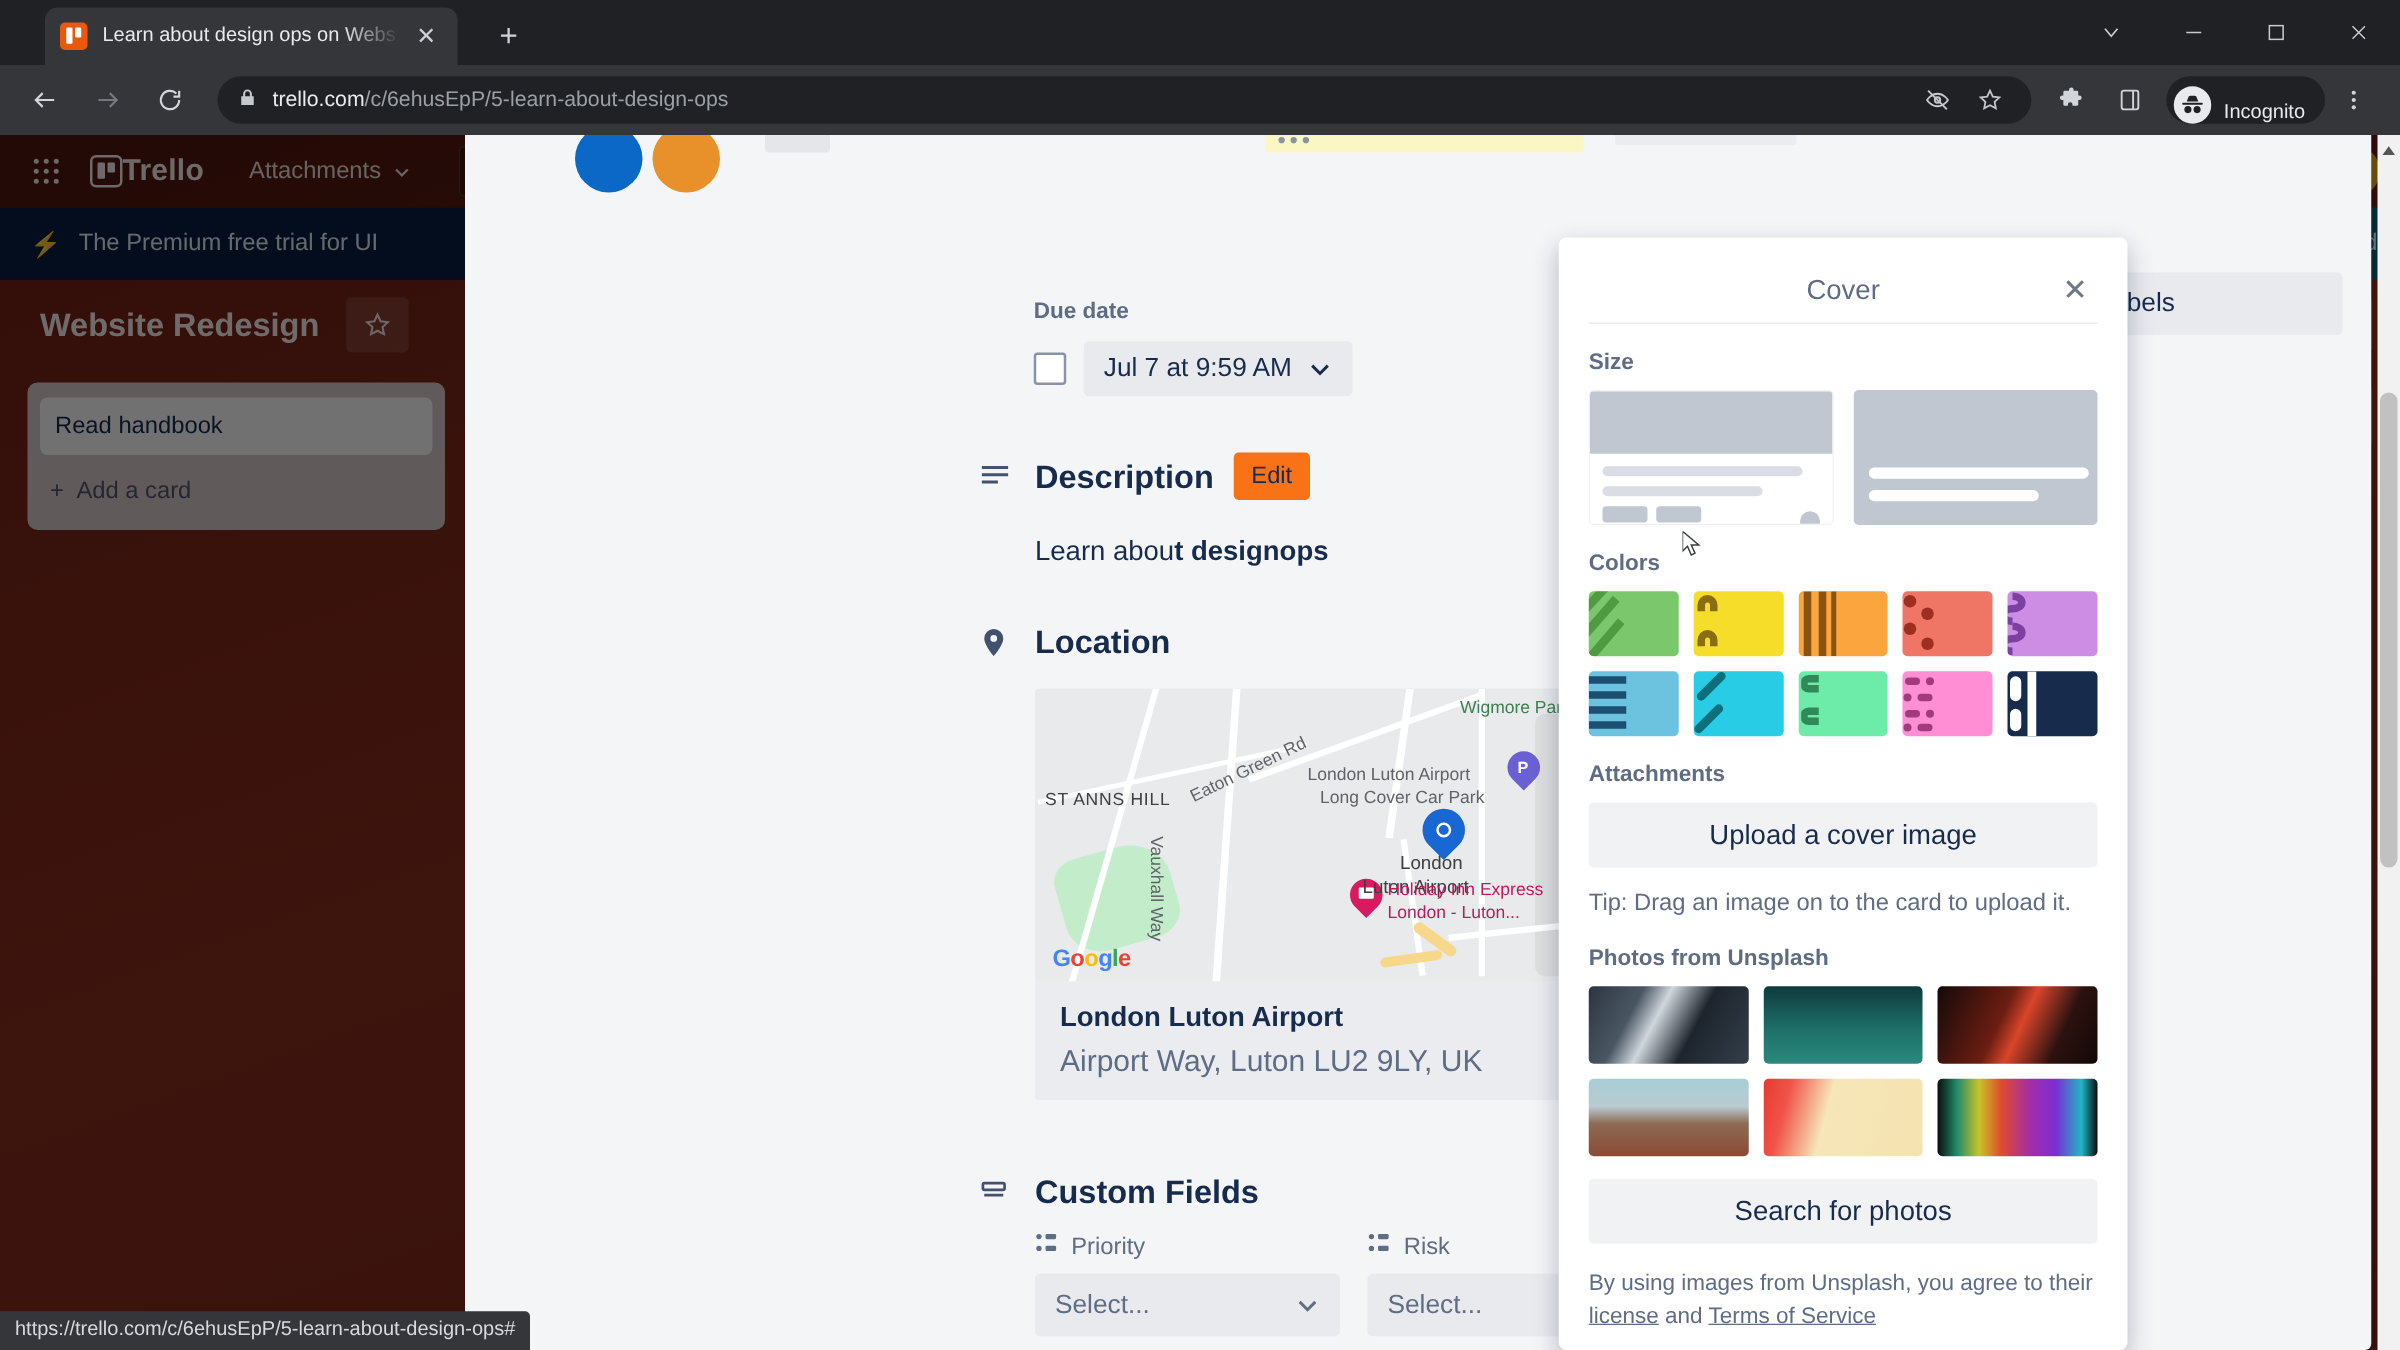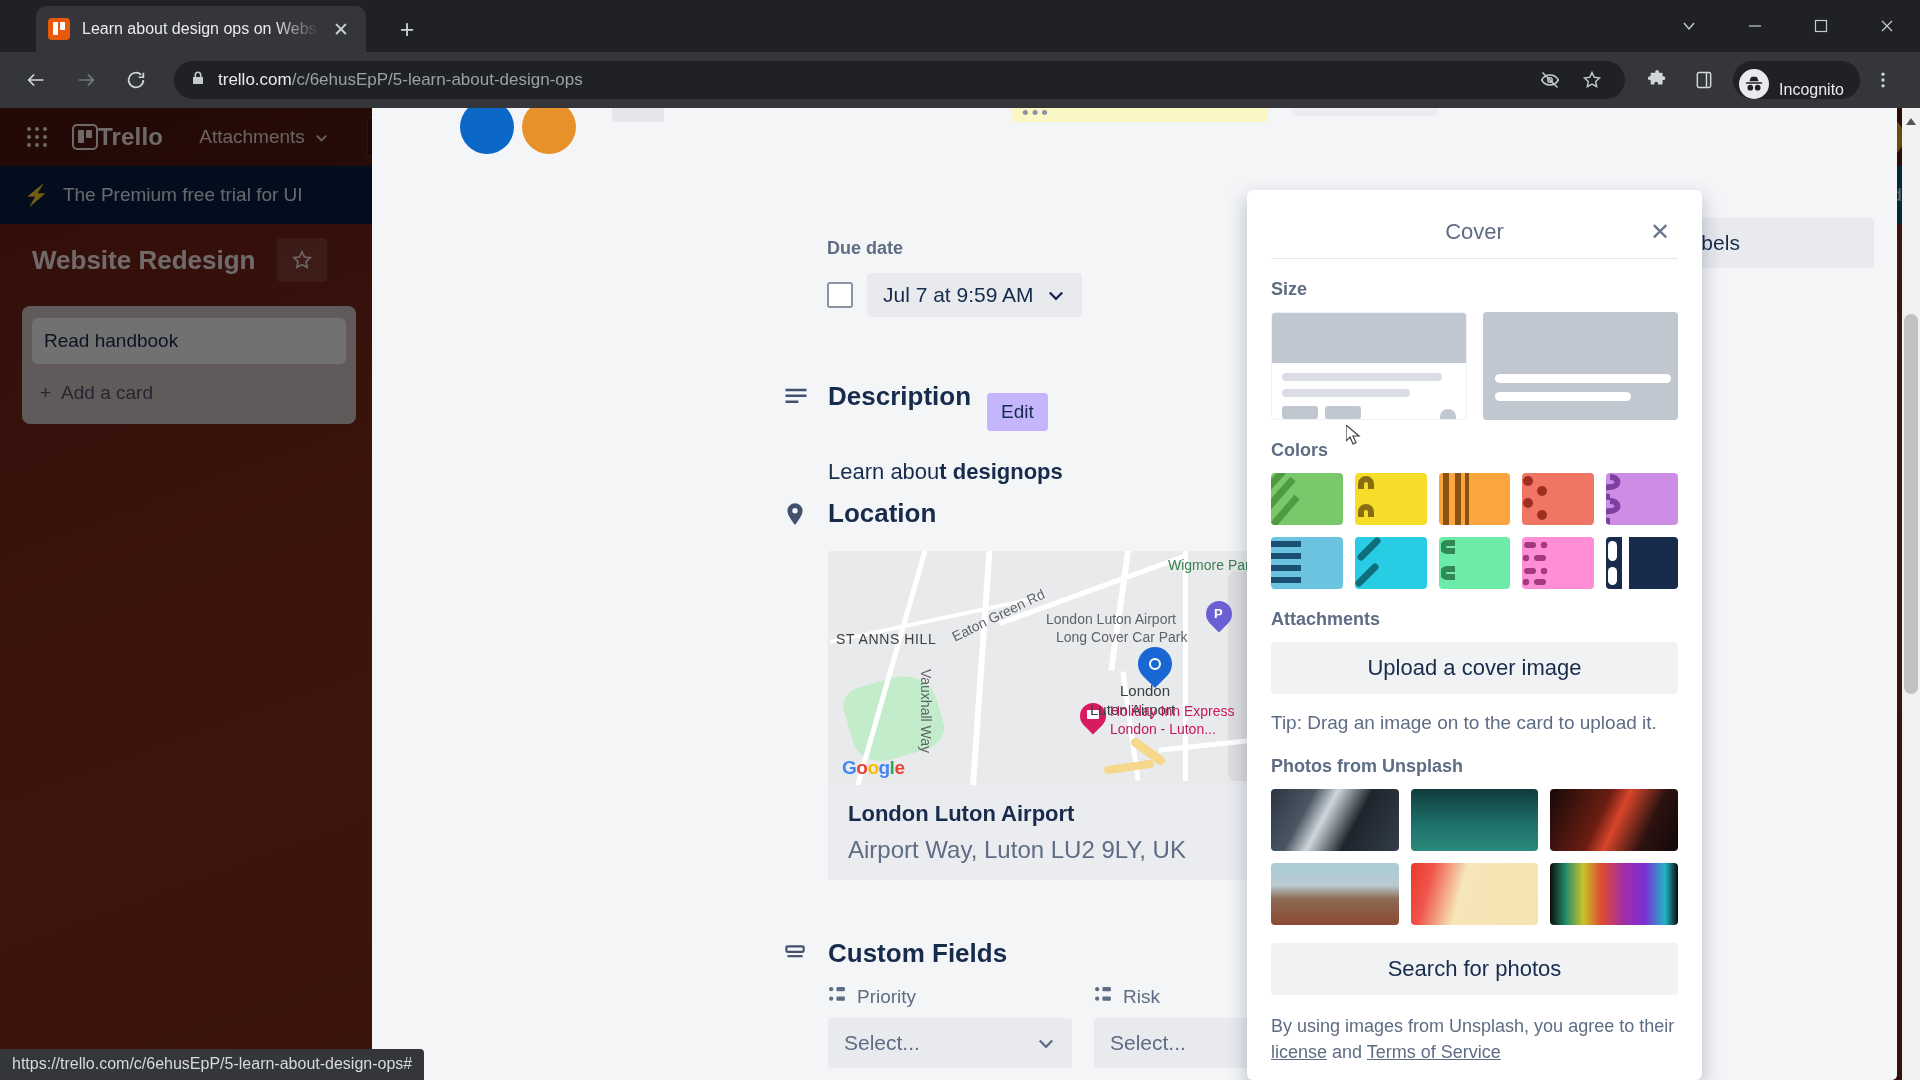--- a/index.html
+++ b/index.html
@@ -249,22 +249,22 @@
 
   .sec-label {
     font-size: 18px; color: #5e6c84; font-weight: bold;
   }
   .sec-head {
     display: flex; align-items: center; gap: 16px;
   }
   .sec-icon { width: 30px; color: #42526e; display: flex; flex: 0 0 auto; }
   .sec-title { font-size: 26px; color: #172b4d; font-weight: bold; }
   .btn-grey {
-    background: #c4b5fd; color: #172b4d; font-size: 19px;
-    padding: 8px 14px; border-radius: 4px; border: none; margin-top: 31px;
+    background: #f97316; color: #172b4d; font-size: 19px;
+    padding: 8px 14px; border-radius: 4px; border: none;
   }
 
   .duedate-pill {
     display: inline-flex; align-items: center; gap: 12px;
     background: #e9eaee; border-radius: 4px;
     padding: 10px 16px; font-size: 21px; color: #172b4d;
   }
   .duedate-check {
     width: 26px; height: 26px; border: 2px solid #8993a4;
     border-radius: 3px; background: #fff; flex: 0 0 auto;

